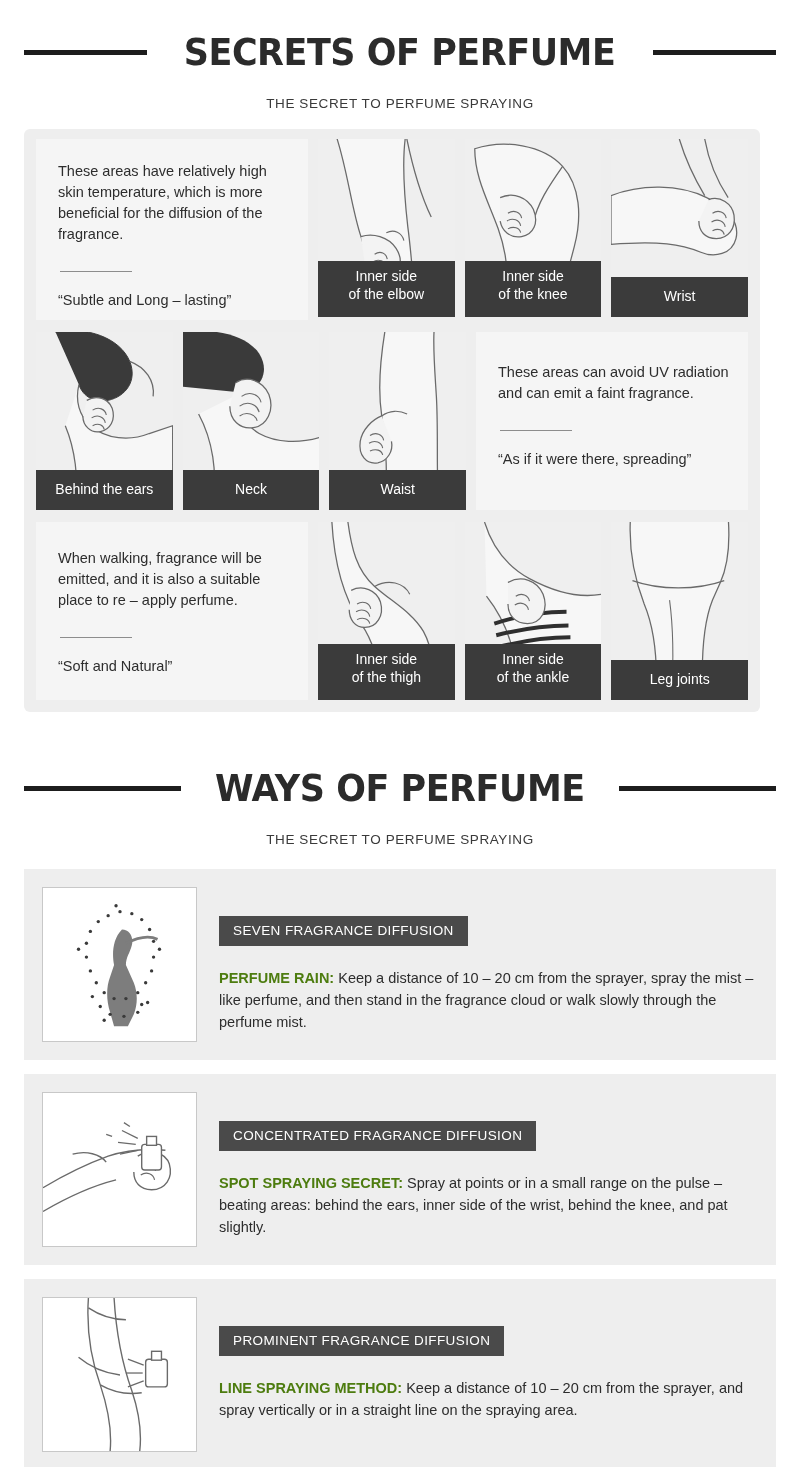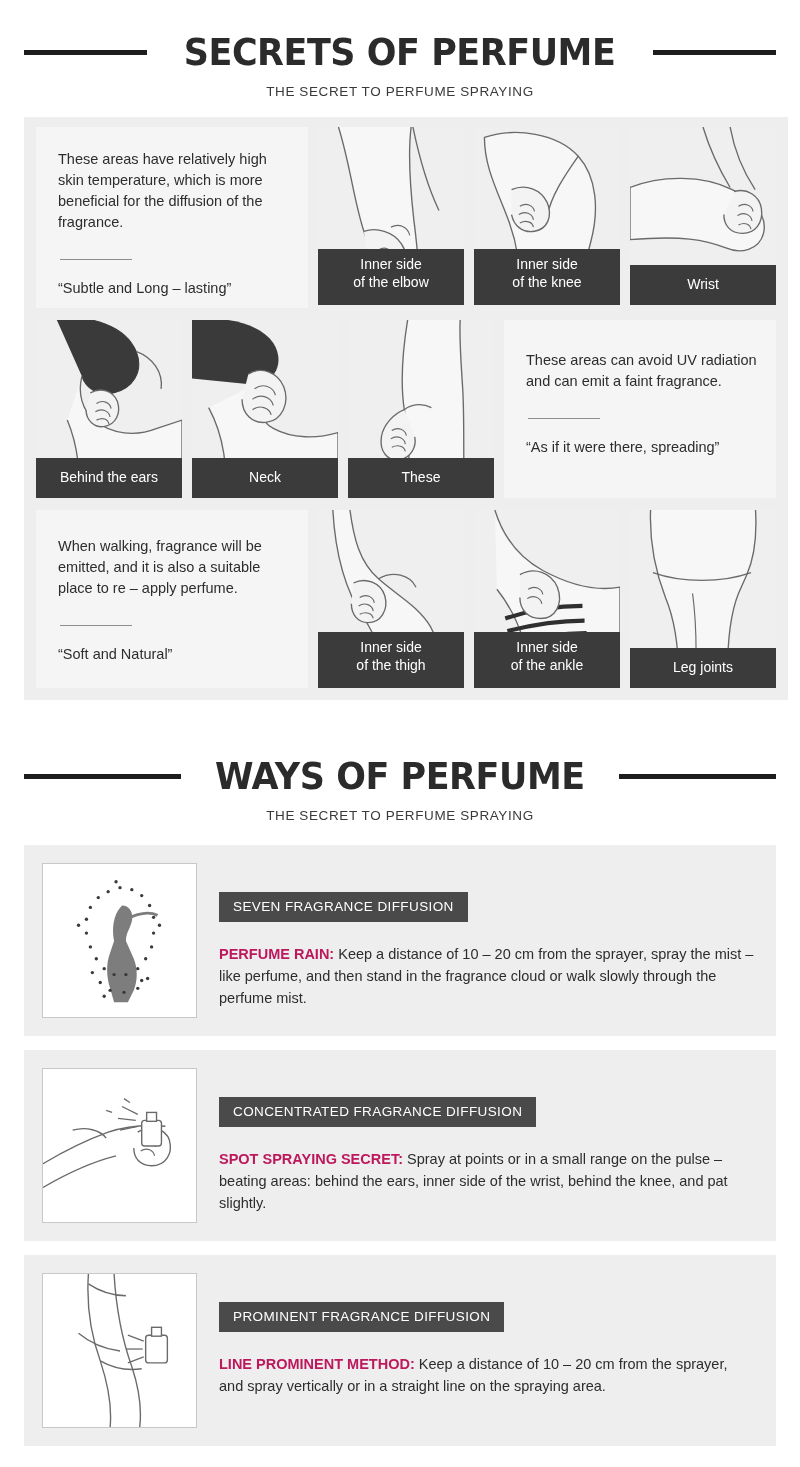--- a/index.html
+++ b/index.html
@@ -37,28 +37,29 @@
     white-space: nowrap;
     font-family: "DejaVu Sans", sans-serif;
     transform: scaleX(0.92);
     transform-origin: center;
   }
   .head-sub {
     text-align: center;
     font-size: 13.5px;
     letter-spacing: 0.6px;
     color: #3a3a3a;
-    margin-top: 10px;
+    margin-top: 22px;
   }
 
   
   .panel {
-    margin: 18px 12px 0 24px;
+    margin: 18px 40px 0 24px;
     background: #eeeeee;
     padding: 10px 12px 12px 12px;
+    border-radius: 6px;
   }
   .row {
     display: flex;
     gap: 10px;
     margin-bottom: 12px;
   }
   .row:last-child { margin-bottom: 0; }
 
   .textcard {
     background: #f5f5f5;
@@ -137,21 +138,21 @@
     letter-spacing: 0.4px;
     padding: 7px 14px 8px 14px;
     margin-top: 21px;
   }
   .way-text {
     margin: 22px 0 0 0;
     font-size: 14.5px;
     line-height: 1.5;
     color: #2d2d2d;
   }
-  .way-text b { font-weight: bold; color: #be185d; }
+  .way-text b { font-weight: bold; color: #4d7c0f; }
 
   svg { display: block; }
 </style>
 </head>
 <body>
 
 <div>
 
   <div class="section-head" style="margin-top:30px;">
     <div class="head-rule"></div>
@@ -255,21 +256,21 @@
         <svg class="art" viewBox="0 0 140 178" preserveAspectRatio="xMidYMid slice">
           <rect width="140" height="178" fill="#efefef"></rect>
           <path d="M58 -5 C52 30 50 60 54 86 C58 112 60 146 58 178 L112 178 C110 140 112 100 110 66 C108 34 106 10 108 -5 Z" fill="#f7f7f7" stroke="#6a6a6a" stroke-width="1.3"></path>
           <path d="M54 86 C44 90 34 100 32 112 C30 126 38 136 50 134 C60 132 66 122 64 112" fill="#f3f3f3" stroke="#6a6a6a" stroke-width="1.3"></path>
           <path d="M42 106 C48 102 55 105 56 111" fill="none" stroke="#6a6a6a" stroke-width="1.1"></path>
           <path d="M41 114 C47 110 54 113 55 119" fill="none" stroke="#6a6a6a" stroke-width="1.1"></path>
           <path d="M42 122 C48 119 54 121 55 126" fill="none" stroke="#6a6a6a" stroke-width="1.1"></path>
           <path d="M54 86 C62 80 72 80 80 84" fill="none" stroke="#6a6a6a" stroke-width="1.2"></path>
         </svg>
         <div class="caption one-line">
-          <span>These</span>
+          <span>Waist</span>
         </div>
       </div>
 
       <div class="textcard">
         <p>These areas can avoid UV radiation and can emit a faint fragrance.</p>
         <div class="divider"></div>
         <div class="quote">“As if it were there, spreading”</div>
       </div>
     </div>
 
@@ -427,17 +428,17 @@
         <rect x="110" y="54" width="10" height="9" fill="#ffffff" stroke="#6a6a6a" stroke-width="1.4"></rect>
         <g stroke="#6a6a6a" stroke-width="1.3" fill="none">
           <path d="M102 68 L86 62"></path>
             <path d="M101 76 L84 76"></path>
             <path d="M102 84 L86 90"></path>
         </g>
       </svg>
     </div>
     <div class="way-body">
       <div class="tag">PROMINENT FRAGRANCE DIFFUSION</div>
-      <p class="way-text"><b>LINE PROMINENT METHOD:</b><span>  Keep a distance of 10 – 20 cm from the sprayer, and spray vertically or in a straight line on the spraying area.</span></p>
+      <p class="way-text"><b>LINE SPRAYING METHOD:</b><span>  Keep a distance of 10 – 20 cm from the sprayer, and spray vertically or in a straight line on the spraying area.</span></p>
     </div>
   </div>
 
 </div>
 
 </body></html>

